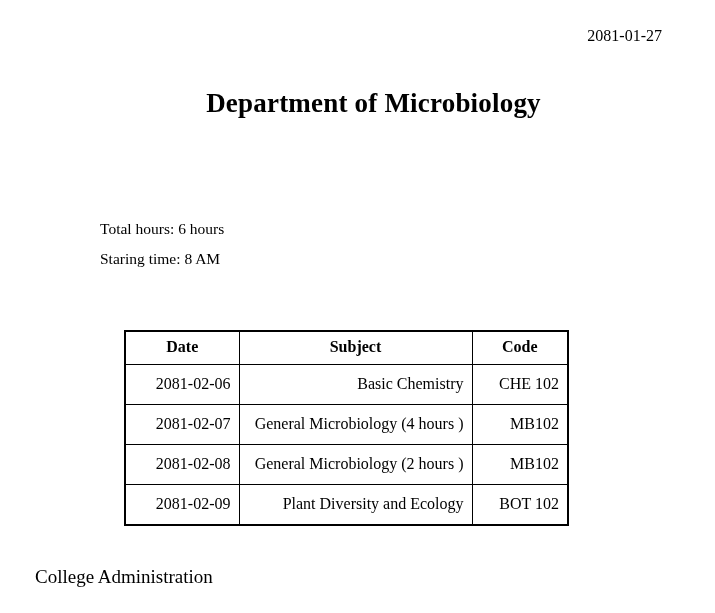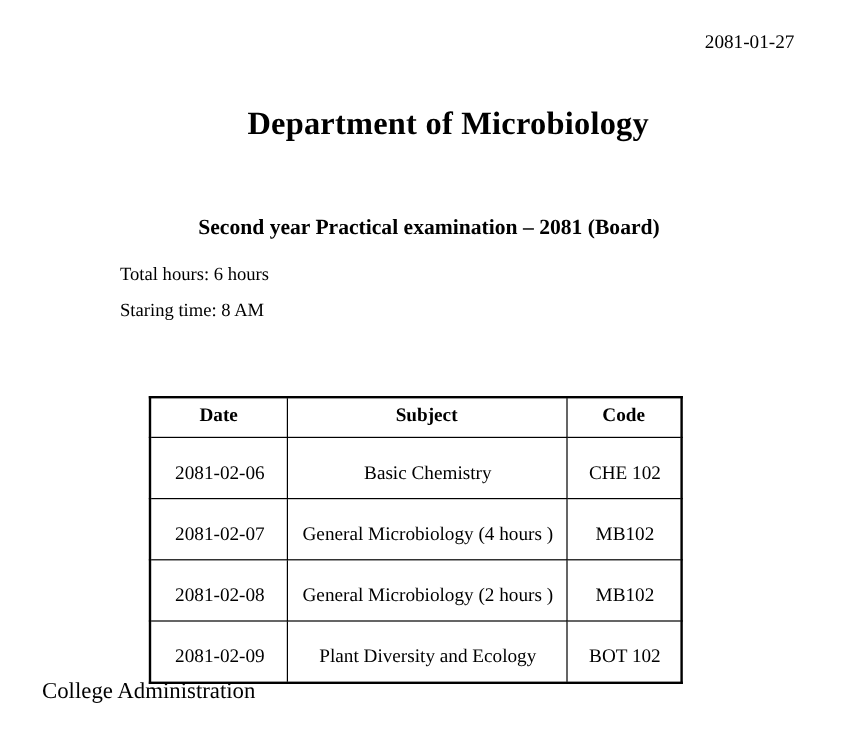--- a/index.html
+++ b/index.html
@@ -73,22 +73,22 @@
     white-space: nowrap;
   }
   .schedule-table th {
     height: 26px;
     font-weight: bold;
     text-align: center;
     padding: 2px 6px 4px 6px;
   }
   .schedule-table td {
     height: 29px;
-    text-align: center;
-    padding: 15px 8px 6px 10px;
+    text-align: right;
+    padding: 4px 8px 6px 10px;
   }
   .col-date    { width: 114px; }
   .col-subject { width: 233px; }
   .col-code    { width: 96px; }
   .footer-signature {
     position: absolute;
     top: 566px;
     left: 35px;
     font-size: 19px;
   }
@@ -96,21 +96,20 @@
 </head>
 <body>
 
 <div class="page">
 
   <div class="doc-date">2081-01-27</div>
 
   <div class="title">Department of Microbiology</div>
 
 
-  <div class="exam-title">Second year Practical examination – 2081 (Board)</div>
 
   <div class="info-line info-total-hours">Total hours: 6 hours</div>
 
   <div class="info-line info-start-time">Staring time: 8 AM</div>
 
   <table class="schedule-table">
     <colgroup>
       <col class="col-date">
       <col class="col-subject">
       <col class="col-code">

